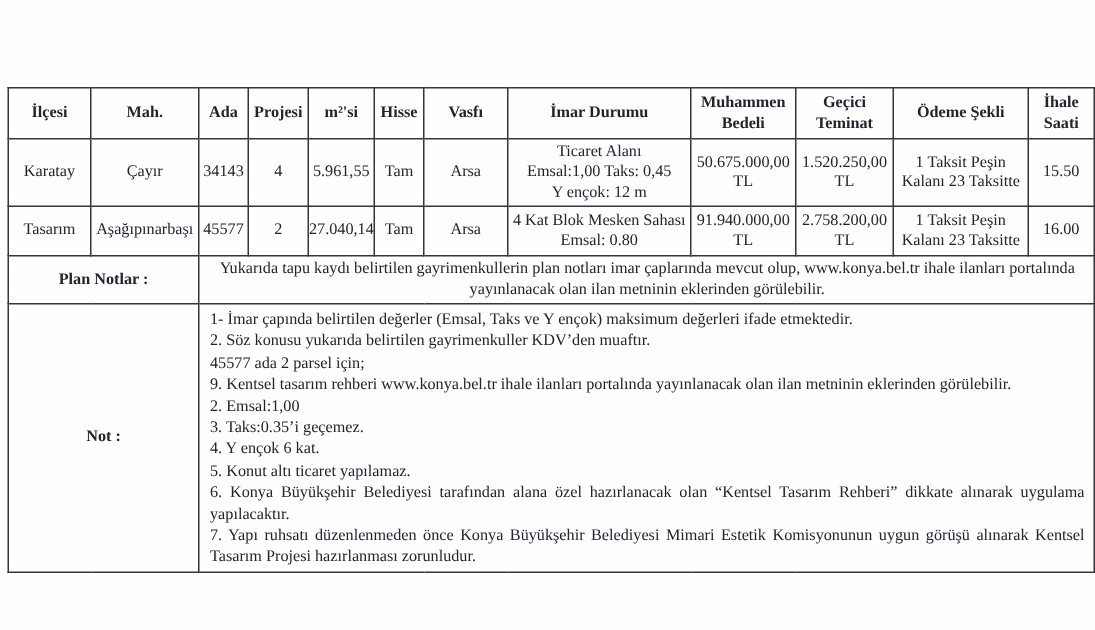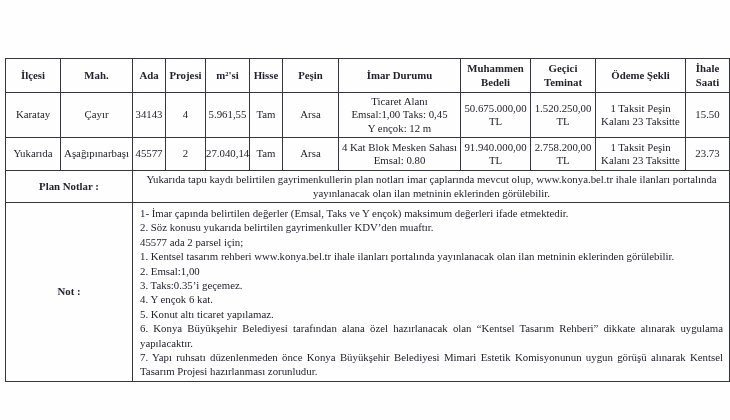--- a/index.html
+++ b/index.html
@@ -86,21 +86,21 @@
     </colgroup>
 
     <tbody>
         <tr class="header-row">
       <th>İlçesi</th>
       <th>Mah.</th>
       <th>Ada</th>
       <th>Projesi</th>
       <th>m²'si</th>
       <th>Hisse</th>
-      <th>Peşin</th>
+      <th>Vasfı</th>
       <th>İmar Durumu</th>
       <th>Muhammen Bedeli</th>
       <th>Geçici Teminat</th>
       <th>Ödeme Şekli</th>
       <th>İhale Saati</th>
     </tr>
 
     <tr class="row-1">
       <td>Karatay</td>
       <td>Çayır</td>
@@ -123,21 +123,21 @@
         <div class="cl">TL</div>
       </td>
       <td>
         <div class="cl">1 Taksit Peşin</div>
         <div class="cl">Kalanı 23 Taksitte</div>
       </td>
       <td>15.50</td>
     </tr>
 
     <tr class="row-2">
-      <td>Yukarıda</td>
+      <td>Tasarım</td>
       <td>Aşağıpınarbaşı</td>
       <td>45577</td>
       <td>2</td>
       <td>27.040,14</td>
       <td>Tam</td>
       <td>Arsa</td>
       <td>
         <div class="cl">4 Kat Blok Mesken Sahası</div>
         <div class="cl">Emsal: 0.80</div>
       </td>
@@ -146,35 +146,35 @@
         <div class="cl">TL</div>
       </td>
       <td>
         <div class="cl">2.758.200,00</div>
         <div class="cl">TL</div>
       </td>
       <td>
         <div class="cl">1 Taksit Peşin</div>
         <div class="cl">Kalanı 23 Taksitte</div>
       </td>
-      <td>23.73</td>
+      <td>16.00</td>
     </tr>
 
     <tr class="plan-row">
       <td colspan="2" class="label-cell">Plan Notlar :</td>
       <td colspan="10" class="plan-text">Yukarıda tapu kaydı belirtilen gayrimenkullerin plan notları imar çaplarında mevcut olup, www.konya.bel.tr ihale ilanları portalında yayınlanacak olan ilan metninin eklerinden görülebilir.</td>
     </tr>
 
     <tr class="not-row">
       <td colspan="2" class="label-cell">Not :</td>
       <td colspan="10" class="not-cell">
         <div class="note-line">1- İmar çapında belirtilen değerler (Emsal, Taks ve Y ençok) maksimum değerleri ifade etmektedir.</div>
         <div class="note-line">2. Söz konusu yukarıda belirtilen gayrimenkuller KDV’den muaftır.</div>
         <div class="note-line">45577 ada 2 parsel için;</div>
-        <div class="note-line">1. Kentsel tasarım rehberi www.konya.bel.tr ihale ilanları portalında yayınlanacak olan ilan metninin eklerinden görülebilir.</div>
+        <div class="note-line">9. Kentsel tasarım rehberi www.konya.bel.tr ihale ilanları portalında yayınlanacak olan ilan metninin eklerinden görülebilir.</div>
         <div class="note-line">2. Emsal:1,00</div>
         <div class="note-line">3. Taks:0.35’i geçemez.</div>
         <div class="note-line">4. Y ençok 6 kat.</div>
         <div class="note-line">5. Konut altı ticaret yapılamaz.</div>
         <div class="note-line">6. Konya Büyükşehir Belediyesi tarafından alana özel hazırlanacak olan “Kentsel Tasarım Rehberi” dikkate alınarak uygulama yapılacaktır.</div>
         <div class="note-line">7. Yapı ruhsatı düzenlenmeden önce Konya Büyükşehir Belediyesi Mimari Estetik Komisyonunun uygun görüşü alınarak Kentsel Tasarım Projesi hazırlanması zorunludur.</div>
       </td>
     </tr>
   </tbody>
     </table>

